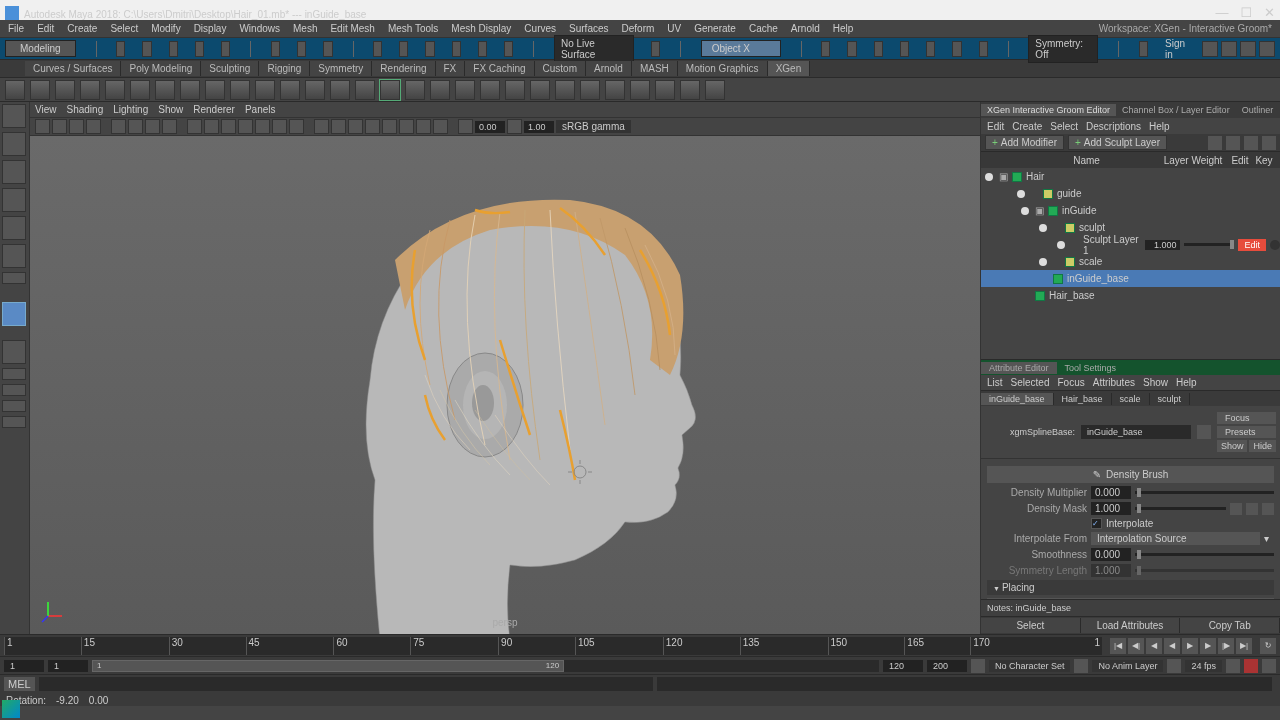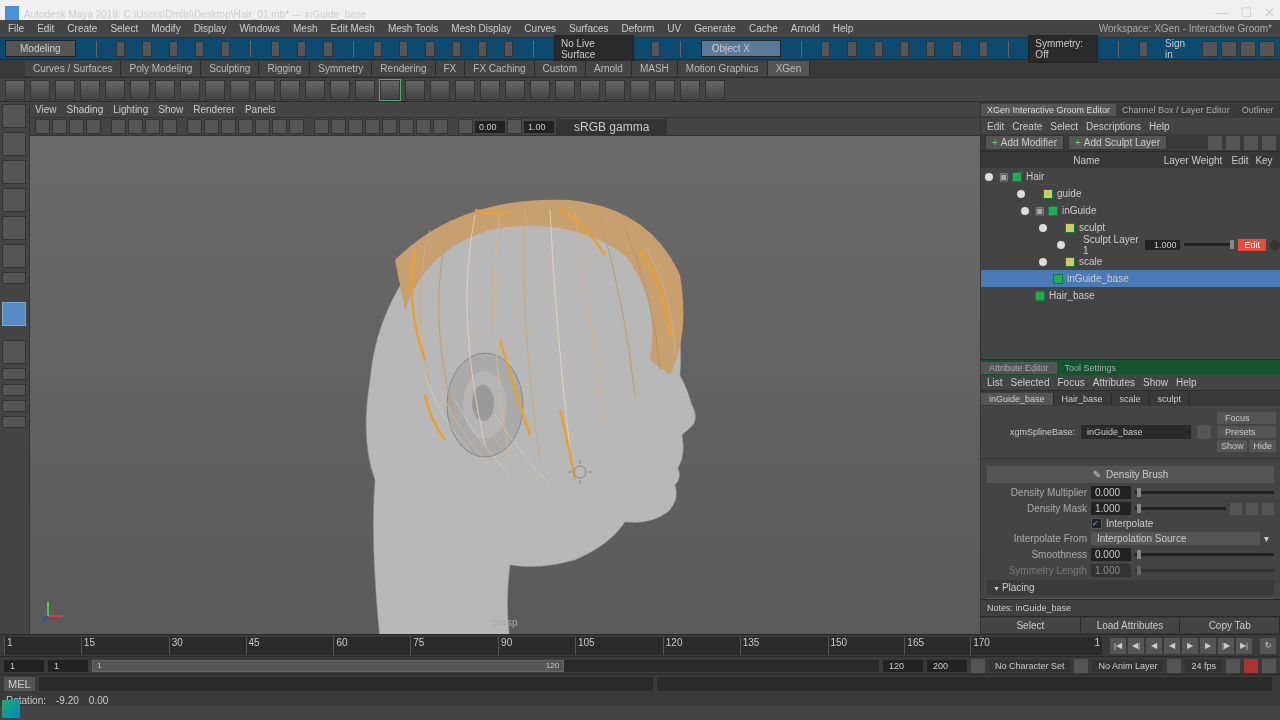--- a/index.html
+++ b/index.html
@@ -28,21 +28,21 @@
 .toolbox{width:30px;background:#444;display:flex;flex-direction:column;padding:2px;gap:4px;border-right:1px solid #333}
 .toolbox .tb{width:24px;height:24px;background:#555;border:1px solid #333;cursor:pointer}
 .toolbox .tb.sel{background:#5a8ac5;border-color:#7ac}
 .toolbox .tb.mini{height:12px}
 .vparea{flex:1;background:#444;display:flex;flex-direction:column;min-width:0}
 .vpmenu{height:16px;background:#444;display:flex;align-items:center;padding:0 5px;gap:10px;border-bottom:1px solid #333}
 .vpmenu span{cursor:pointer}
 .vptools{height:18px;background:#444;display:flex;align-items:center;padding:0 5px;gap:2px;border-bottom:1px solid #333}
 .vptools .v{width:15px;height:15px;background:#555;cursor:pointer;border:1px solid #333}
 .vptools .num{background:#222;padding:1px 4px;min-width:30px;font-size:9px}
-.vptools .dd2{background:#333;padding:1px 18px;font-size:12px}
+.vptools .dd2{background:#333;padding:1px 6px;font-size:10px}
 .viewport{flex:1;background:linear-gradient(#6a6a6a,#5a5a5a);position:relative;overflow:hidden}
 .viewport .head{position:absolute;left:50%;top:50%;transform:translate(-50%,-45%)}
 .viewport .axis{position:absolute;left:10px;bottom:10px;width:30px;height:30px}
 .viewport .persp{position:absolute;left:50%;bottom:6px;transform:translateX(-50%);color:#aaa;font-size:10px}
 .rightpanel{width:300px;background:#444;display:flex;flex-direction:column;border-left:1px solid #333;overflow:hidden}
 .rp-tabs{height:16px;background:#3a3a3a;display:flex;align-items:center}
 .rp-tabs span{padding:1px 6px;font-size:9px;cursor:pointer;color:#aaa}
 .rp-tabs span.active{background:#555;color:#ddd}
 .rp-menu{height:16px;background:#444;display:flex;align-items:center;gap:8px;padding:0 6px}
 .rp-mod{height:18px;background:#3a3a3a;display:flex;align-items:center;gap:4px;padding:0 4px;border-bottom:1px solid #2a2a2a}

